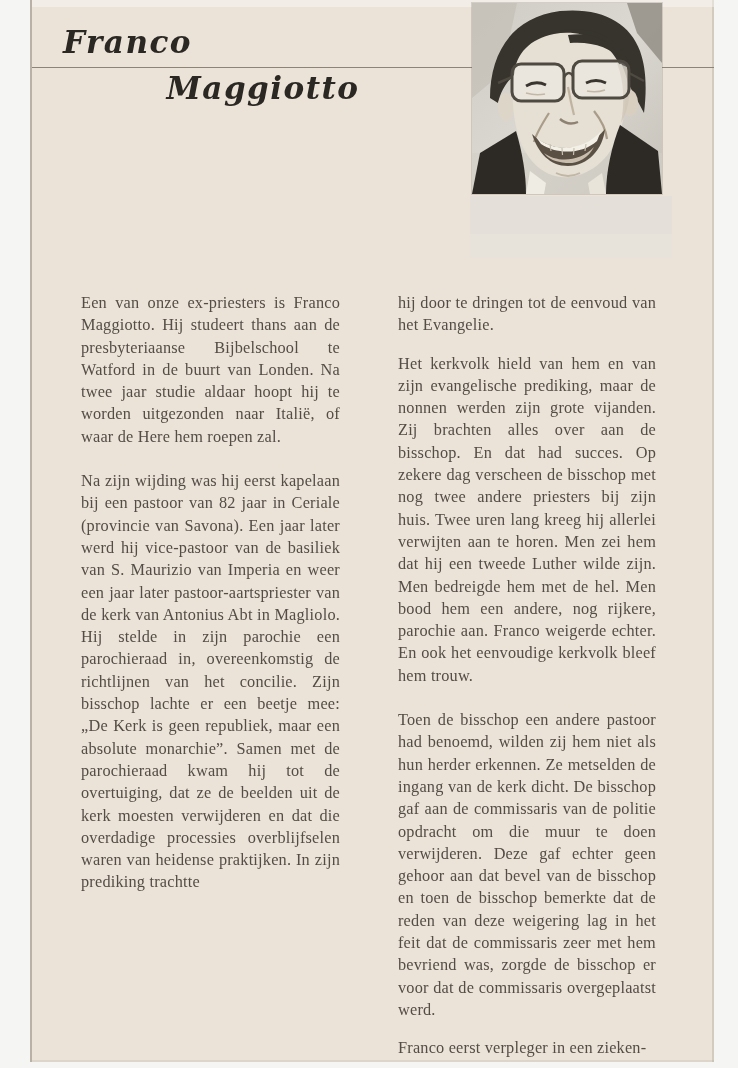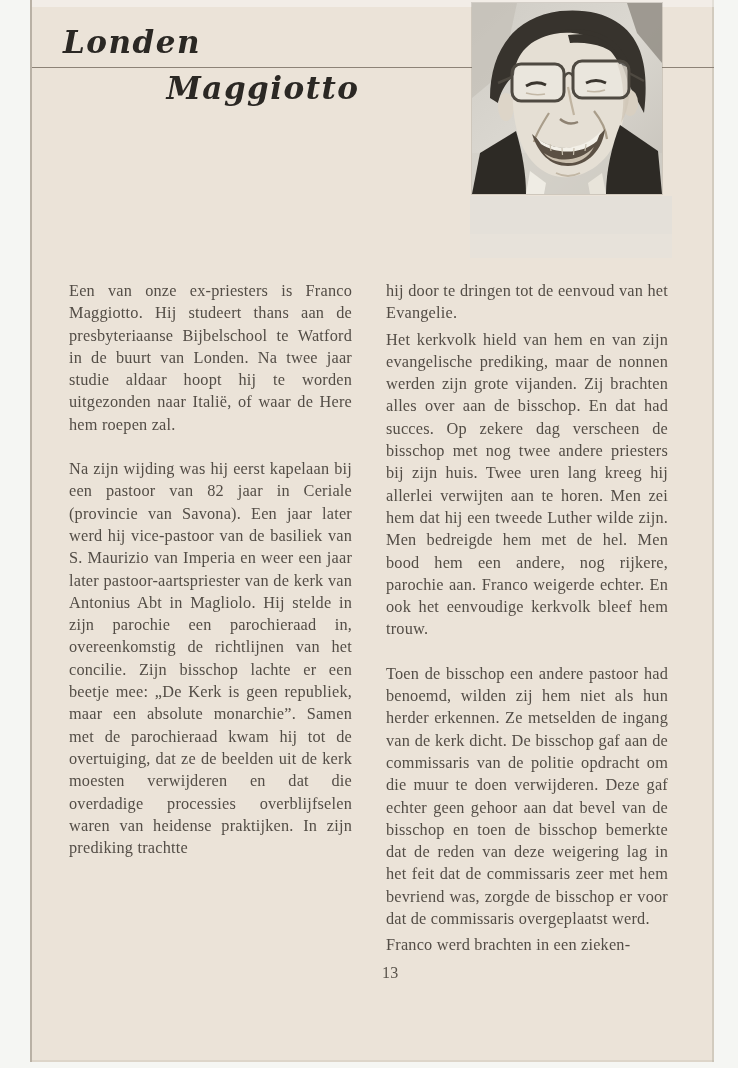--- a/index.html
+++ b/index.html
@@ -88,42 +88,42 @@
   }
   .col {
     position: absolute;
     top: 276px;
     font-size: 16.3px;
     line-height: 22.3px;
     color: #534d46;
     text-align: justify;
     letter-spacing: 0.2px;
   }
-  .col p { margin: 4px; }
+  .col p { margin: 16px; }
   .col p.gap { margin-top: 22px; }
   .col-left  { left: 33px;  width: 291px; }
   .col-right { left: 350px; width: 290px; }
   .page-number {
     margin-top: 5px;
     text-align: left;
     padding-right: 12px;
     font-size: 16px;
     color: #5a544c;
   }
 </style>
 </head>
 <body>
 
 <div class="scan">
   <div class="page">
 
     <div class="rule"></div>
 
     <div class="title-block">
-      <div class="title-line">Londen</div>
+      <div class="title-line">Franco</div>
       <div class="title-line second">Maggiotto</div>
     </div>
 
     <div class="photo">
       <svg viewBox="0 0 190 191" xmlns="http://www.w3.org/2000/svg">
         <defs>
           <linearGradient id="bgfade" x1="0" y1="0" x2="1" y2="1">
             <stop offset="0" stop-color="#cfccc5"></stop>
             <stop offset="0.5" stop-color="#dbd8d1"></stop>
             <stop offset="1" stop-color="#c6c2ba"></stop>
@@ -182,18 +182,18 @@
 
     <div class="col col-left">
       <p>Een van onze ex-priesters is Franco Maggiotto. Hij studeert thans aan de presbyteriaanse Bijbelschool te Watford in de buurt van Londen. Na twee jaar studie aldaar hoopt hij te worden uitgezonden naar Italië, of waar de Here hem roepen zal.</p>
       <p class="gap">Na zijn wijding was hij eerst kapelaan bij een pastoor van 82 jaar in Ceriale (provincie van Savona). Een jaar later werd hij vice-pastoor van de basiliek van S. Maurizio van Imperia en weer een jaar later pastoor-aartspriester van de kerk van Antonius Abt in Magliolo. Hij stelde in zijn parochie een parochieraad in, overeenkomstig de richtlijnen van het concilie. Zijn bisschop lachte er een beetje mee: „De Kerk is geen republiek, maar een absolute monarchie”. Samen met de parochieraad kwam hij tot de overtuiging, dat ze de beelden uit de kerk moesten verwijderen en dat die overdadige processies overblijfselen waren van heidense praktijken. In zijn prediking trachtte</p>
     </div>
 
     <div class="col col-right">
       <p>hij door te dringen tot de eenvoud van het Evangelie.</p>
       <p>Het kerkvolk hield van hem en van zijn evangelische prediking, maar de nonnen werden zijn grote vijanden. Zij brachten alles over aan de bisschop. En dat had succes. Op zekere dag verscheen de bisschop met nog twee andere priesters bij zijn huis. Twee uren lang kreeg hij allerlei verwijten aan te horen. Men zei hem dat hij een tweede Luther wilde zijn. Men bedreigde hem met de hel. Men bood hem een andere, nog rijkere, parochie aan. Franco weigerde echter. En ook het eenvoudige kerkvolk bleef hem trouw.</p>
       <p class="gap">Toen de bisschop een andere pastoor had benoemd, wilden zij hem niet als hun herder erkennen. Ze metselden de ingang van de kerk dicht. De bisschop gaf aan de commissaris van de politie opdracht om die muur te doen verwijderen. Deze gaf echter geen gehoor aan dat bevel van de bisschop en toen de bisschop bemerkte dat de reden van deze weigering lag in het feit dat de commissaris zeer met hem bevriend was, zorgde de bisschop er voor dat de commissaris overgeplaatst werd.</p>
-      <p>Franco werd brachten in een zieken-</p>
+      <p>Franco eerst verpleger in een zieken-</p>
       <div class="page-number">13</div>
     </div>
 
   </div>
 </div>
 
 </body></html>

